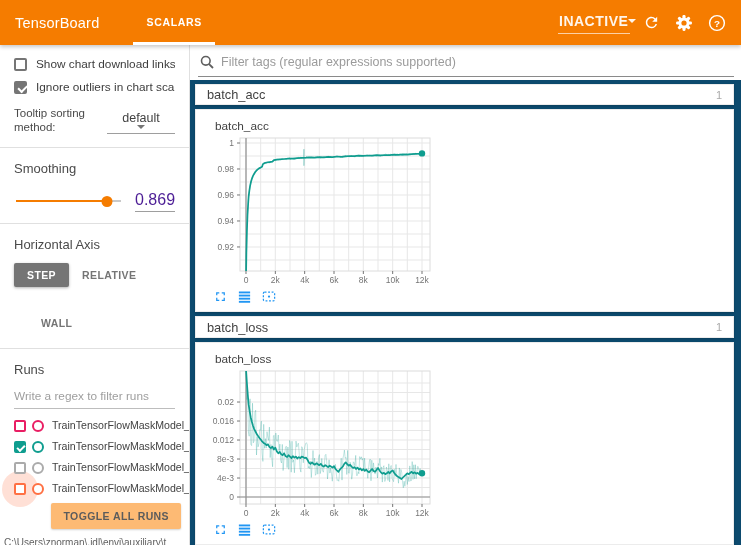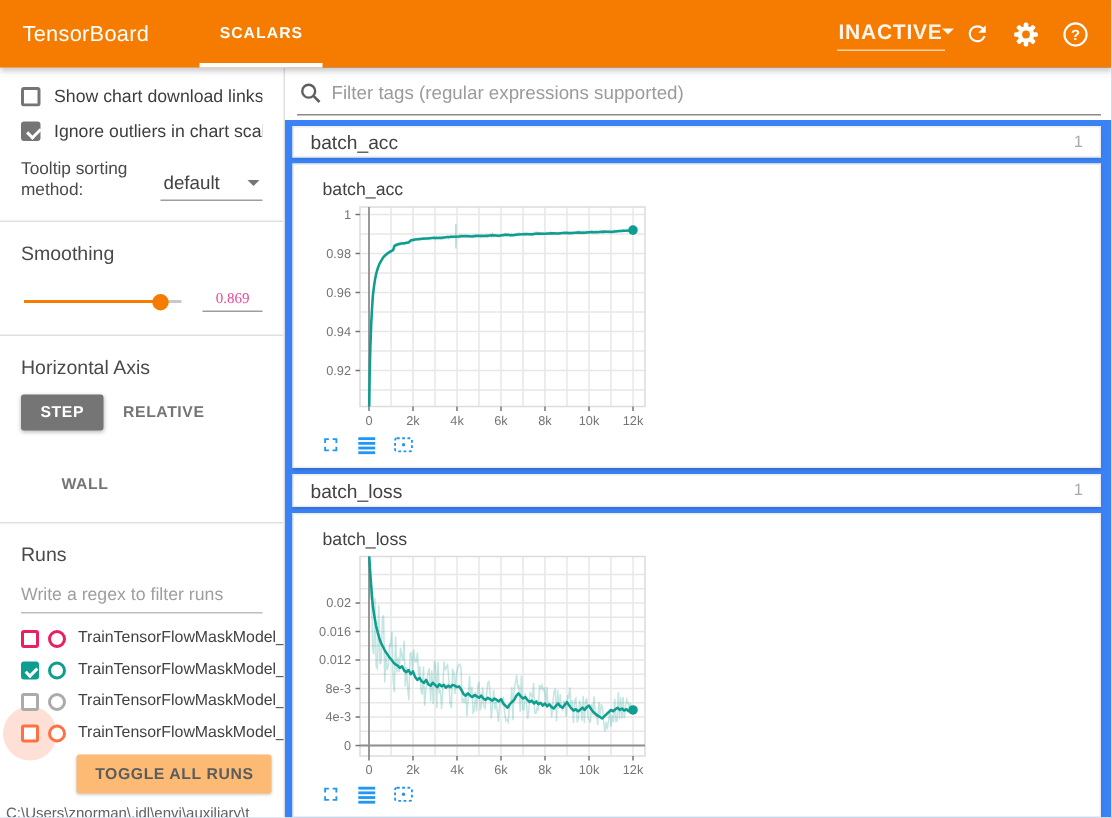--- a/index.html
+++ b/index.html
@@ -31,31 +31,31 @@
   .opt-row{display:flex;align-items:center;margin:0 0 9px 0;cursor:pointer;white-space:nowrap;overflow:hidden;}
   .cb{width:13px;height:13px;border:2px solid #757575;border-radius:2px;margin-right:9px;flex:0 0 13px;position:relative;background:#fff;}
   .cb.checked{background:#757575;border-color:#757575;}
   .cb.checked::after{content:'';position:absolute;left:1.5px;top:2px;width:7px;height:3.5px;
        border-left:2px solid #fff;border-bottom:2px solid #fff;transform:rotate(-45deg);}
   .opt-label{font-size:11.8px;color:#3d3d3d;}
   
   .tt-row{display:flex;align-items:flex-end;justify-content:space-between;margin-top:12px;}
   .tt-label{width:84px;font-size:11.5px;color:#4a4a4a;line-height:14px;}
   .dd{display:flex;align-items:center;justify-content:space-between;width:68px;
-      border-bottom:1px solid #9e9e9e;padding:0 2px 4px;cursor:pointer;}
+      border-bottom:1px solid #9e9e9e;padding:0 2px 4px;cursor:pointer;flex-direction:column;}
   .dd .txt{font-size:12.5px;color:#424242;}
   .dd .caret{border-top-color:#757575;}
   
   .sec-title{font-size:13px;color:#4a4a4a;}
   .slider-row{display:flex;align-items:center;margin-top:16px;height:18px;}
   .slider{position:relative;flex:1;height:2px;background:#c9c9c9;margin:0 14px 0 2px;}
   .slider-fill{position:absolute;left:0;top:0;height:2px;background:#f57c00;}
   .slider-knob{position:absolute;top:-4.5px;width:11px;height:11px;border-radius:50%;background:#f57c00;
       transform:translateX(-50%);cursor:pointer;}
-  .slider-val{width:40px;font-size:10px;color:#ec4899;text-align:center;border-bottom:1px solid #9e9e9e;padding-bottom:2px;font-family:Liberation Serif, serif;}
+  .slider-val{width:40px;font-size:16px;color:#4c1d95;text-align:center;border-bottom:1px solid #9e9e9e;padding-bottom:2px;}
   
   .axis-opts{display:flex;flex-wrap:wrap;row-gap:24px;margin-top:11px;width:170px;align-items:center;}
   .axis-opt{font-size:10.5px;font-weight:700;letter-spacing:.4px;color:#757575;padding:6px 13px;
       border-radius:2px;cursor:pointer;}
   .axis-opt.selected{background:#757575;color:#fff;box-shadow:0 1px 3px rgba(0,0,0,.3);}
   .axis-opt.wall{margin-left:14px;}
   
   .runs-filter{width:100%;border:none;outline:none;border-bottom:1px solid #bdbdbd;
       font-size:11.8px;padding:4px 0 5px;margin-top:8px;color:#424242;font-family:inherit;background:transparent;}
   .runs-filter::placeholder{color:#9e9e9e;}
@@ -69,21 +69,21 @@
       border-left:2px solid #fff;border-bottom:2px solid #fff;transform:rotate(-45deg);}
   .run-circle{width:12px;height:12px;border:2px solid #999;border-radius:50%;background:#fff;z-index:1;}
   .run-name{flex:1;min-width:0;font-size:10.6px;line-height:12.5px;color:#424242;}
   .run-line{white-space:nowrap;overflow:hidden;}
   .run-line:empty{display:none;}
   .toggle-wrap{text-align:right;margin:4px 8px 0 0;}
   .toggle-btn{display:inline-block;background:#fdba74;color:#5c5c5c;font-size:10.5px;font-weight:700;
       letter-spacing:.4px;padding:7px 12px;border-radius:2px;box-shadow:0 1px 2px rgba(0,0,0,.18);cursor:pointer;}
   .runs-path{margin:8px 0 0 4px;font-size:10px;color:#616161;white-space:nowrap;overflow:hidden;}
   
-  .main{flex:1;background:#3b82f6;overflow:hidden;display:flex;flex-direction:column;}
+  .main{flex:1;background:#0c4a6e;overflow:hidden;display:flex;flex-direction:column;}
   .toolbar{background:#fff;padding:10px 7px 0 8px;height:39px;}
   .search-line{display:flex;align-items:center;border-bottom:1px solid #8a8a8a;padding-bottom:7px;}
   .search-line svg{margin:0 7px 0 2px;flex:0 0 auto;}
   .tag-input{border:none;outline:none;flex:1;font-size:12.5px;color:#424242;font-family:inherit;background:transparent;}
   .tag-input::placeholder{color:#9b9b9b;}
   .group-hdr{margin:4px 7px 0 5px;background:#fff;height:25px;display:flex;align-items:center;
       padding:0 11px;box-shadow:0 1px 2px rgba(0,0,0,.18);border:1px solid #ececec;cursor:pointer;}
   .group-name{font-size:12.8px;color:#424242;}
   .group-count{margin-left:auto;font-size:11px;color:#a9a9a9;}
   .chart-panel{margin:4px 7px 0 5px;background:#fff;box-shadow:0 1px 2px rgba(0,0,0,.18);

